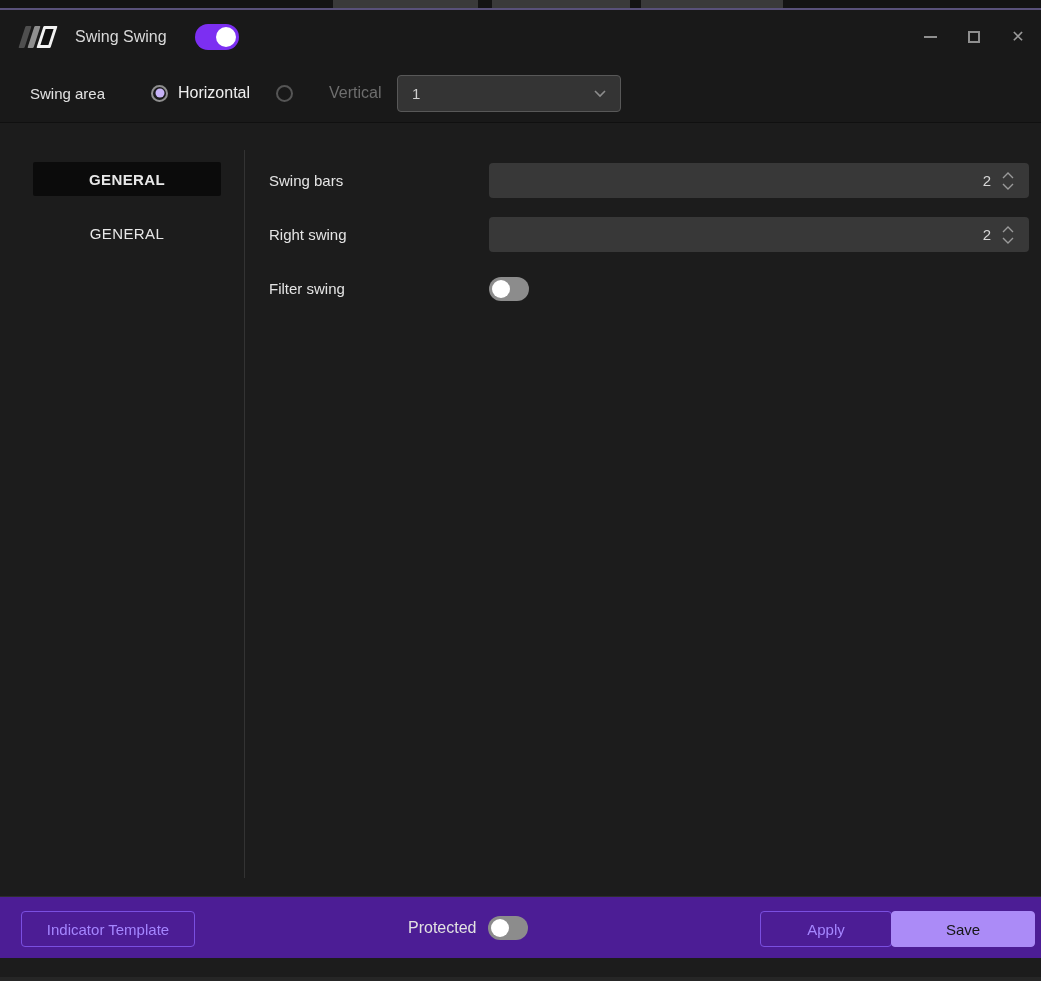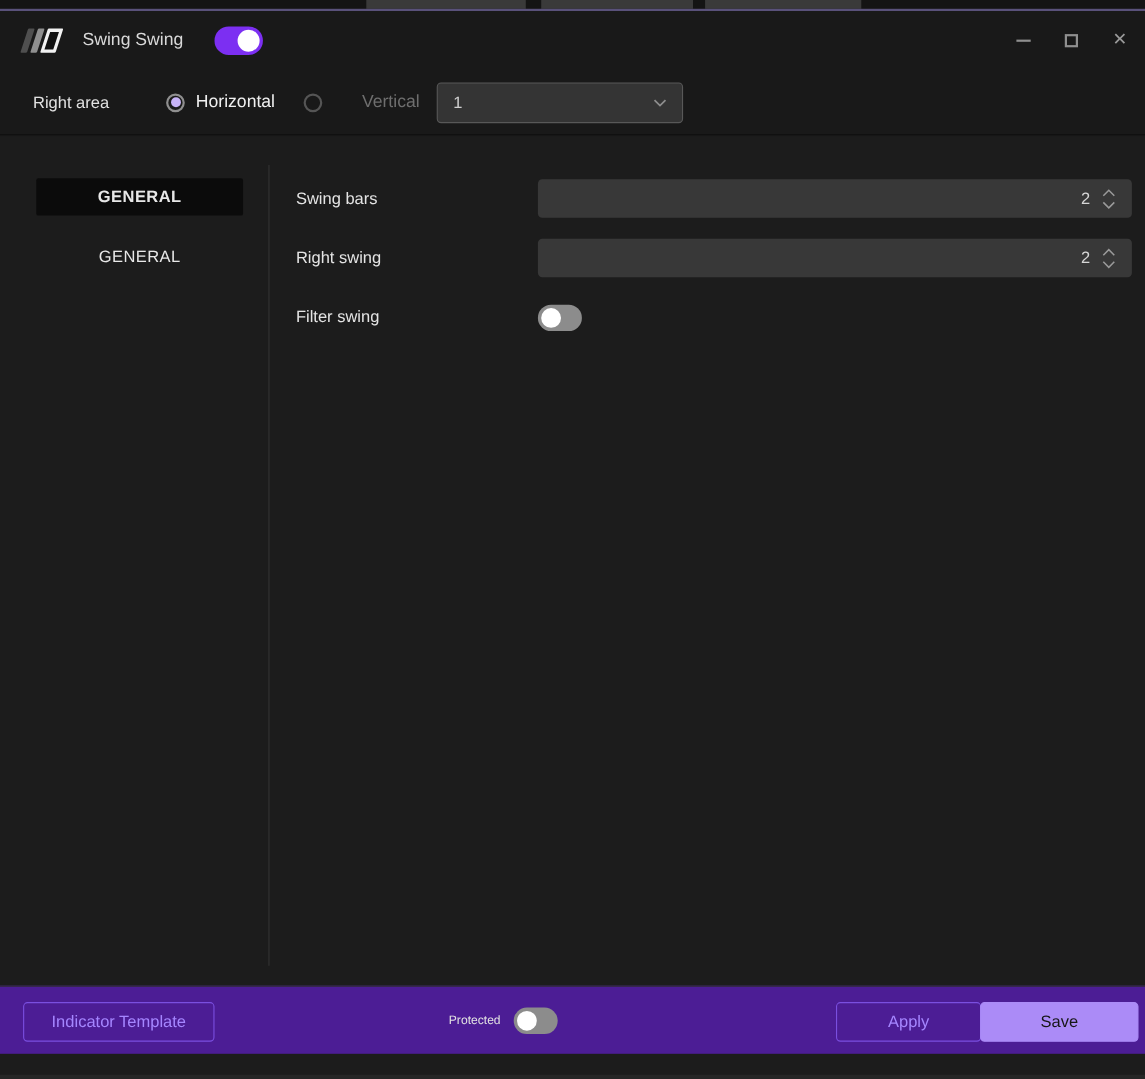--- a/index.html
+++ b/index.html
@@ -80,21 +80,21 @@
   .footer { position: absolute; left: 0; top: 896px; width: 1041px; height: 62px; background: #4c1d95;
             border-top: 1px solid #2d2d2d; }
   .btn { position: absolute; top: 14px; height: 36px; border-radius: 4px; font-size: 15px;
          display: flex; align-items: center; justify-content: center; cursor: pointer;
          font-family: "Liberation Sans", sans-serif; }
   .btn.outline { background: transparent; border: 1px solid #7a4fe0; color: #a586ff; }
   .btn-template { left: 21px; width: 174px; }
   .btn-apply { left: 760px; width: 132px; }
   .btn-save { left: 891px; width: 144px; background: #ab8bf7; border: 1px solid #ab8bf7; color: #161616; }
   .protected-group { position: absolute; left: 408px; top: 0; height: 62px; display: flex; align-items: center; gap: 12px; }
-  .protected-label { color: #e2e2e2; font-size: 11px; }
+  .protected-label { color: #e2e2e2; font-size: 16px; }
 
   .bottom-edge { position: absolute; left: 0; top: 977px; width: 1041px; height: 4px; background: #262626; }
 </style>
 </head>
 <body>
 
 <div class="stage">
 
   <div class="top-strip">
     <div class="bg-tab t1"></div>
@@ -120,21 +120,21 @@
       <div class="win-btn">
           <div class="icon-max"></div>
         </div>
       <div class="win-btn">
           <div class="icon-close">✕</div>
         </div>
     </div>
   </div>
 
   <div class="chartbar">
-    <div class="chartbar-label">Right area</div>
+    <div class="chartbar-label">Swing area</div>
     <div class="radio-opt selected">
       <div class="radio-circle"></div>
       <div class="radio-label">Horizontal</div>
     </div>
     <div class="radio-opt unselected">
       <div class="radio-circle"></div>
       <div class="radio-label">Vertical</div>
     </div>
     <div class="dropdown">
       <div class="dropdown-value">1</div>

